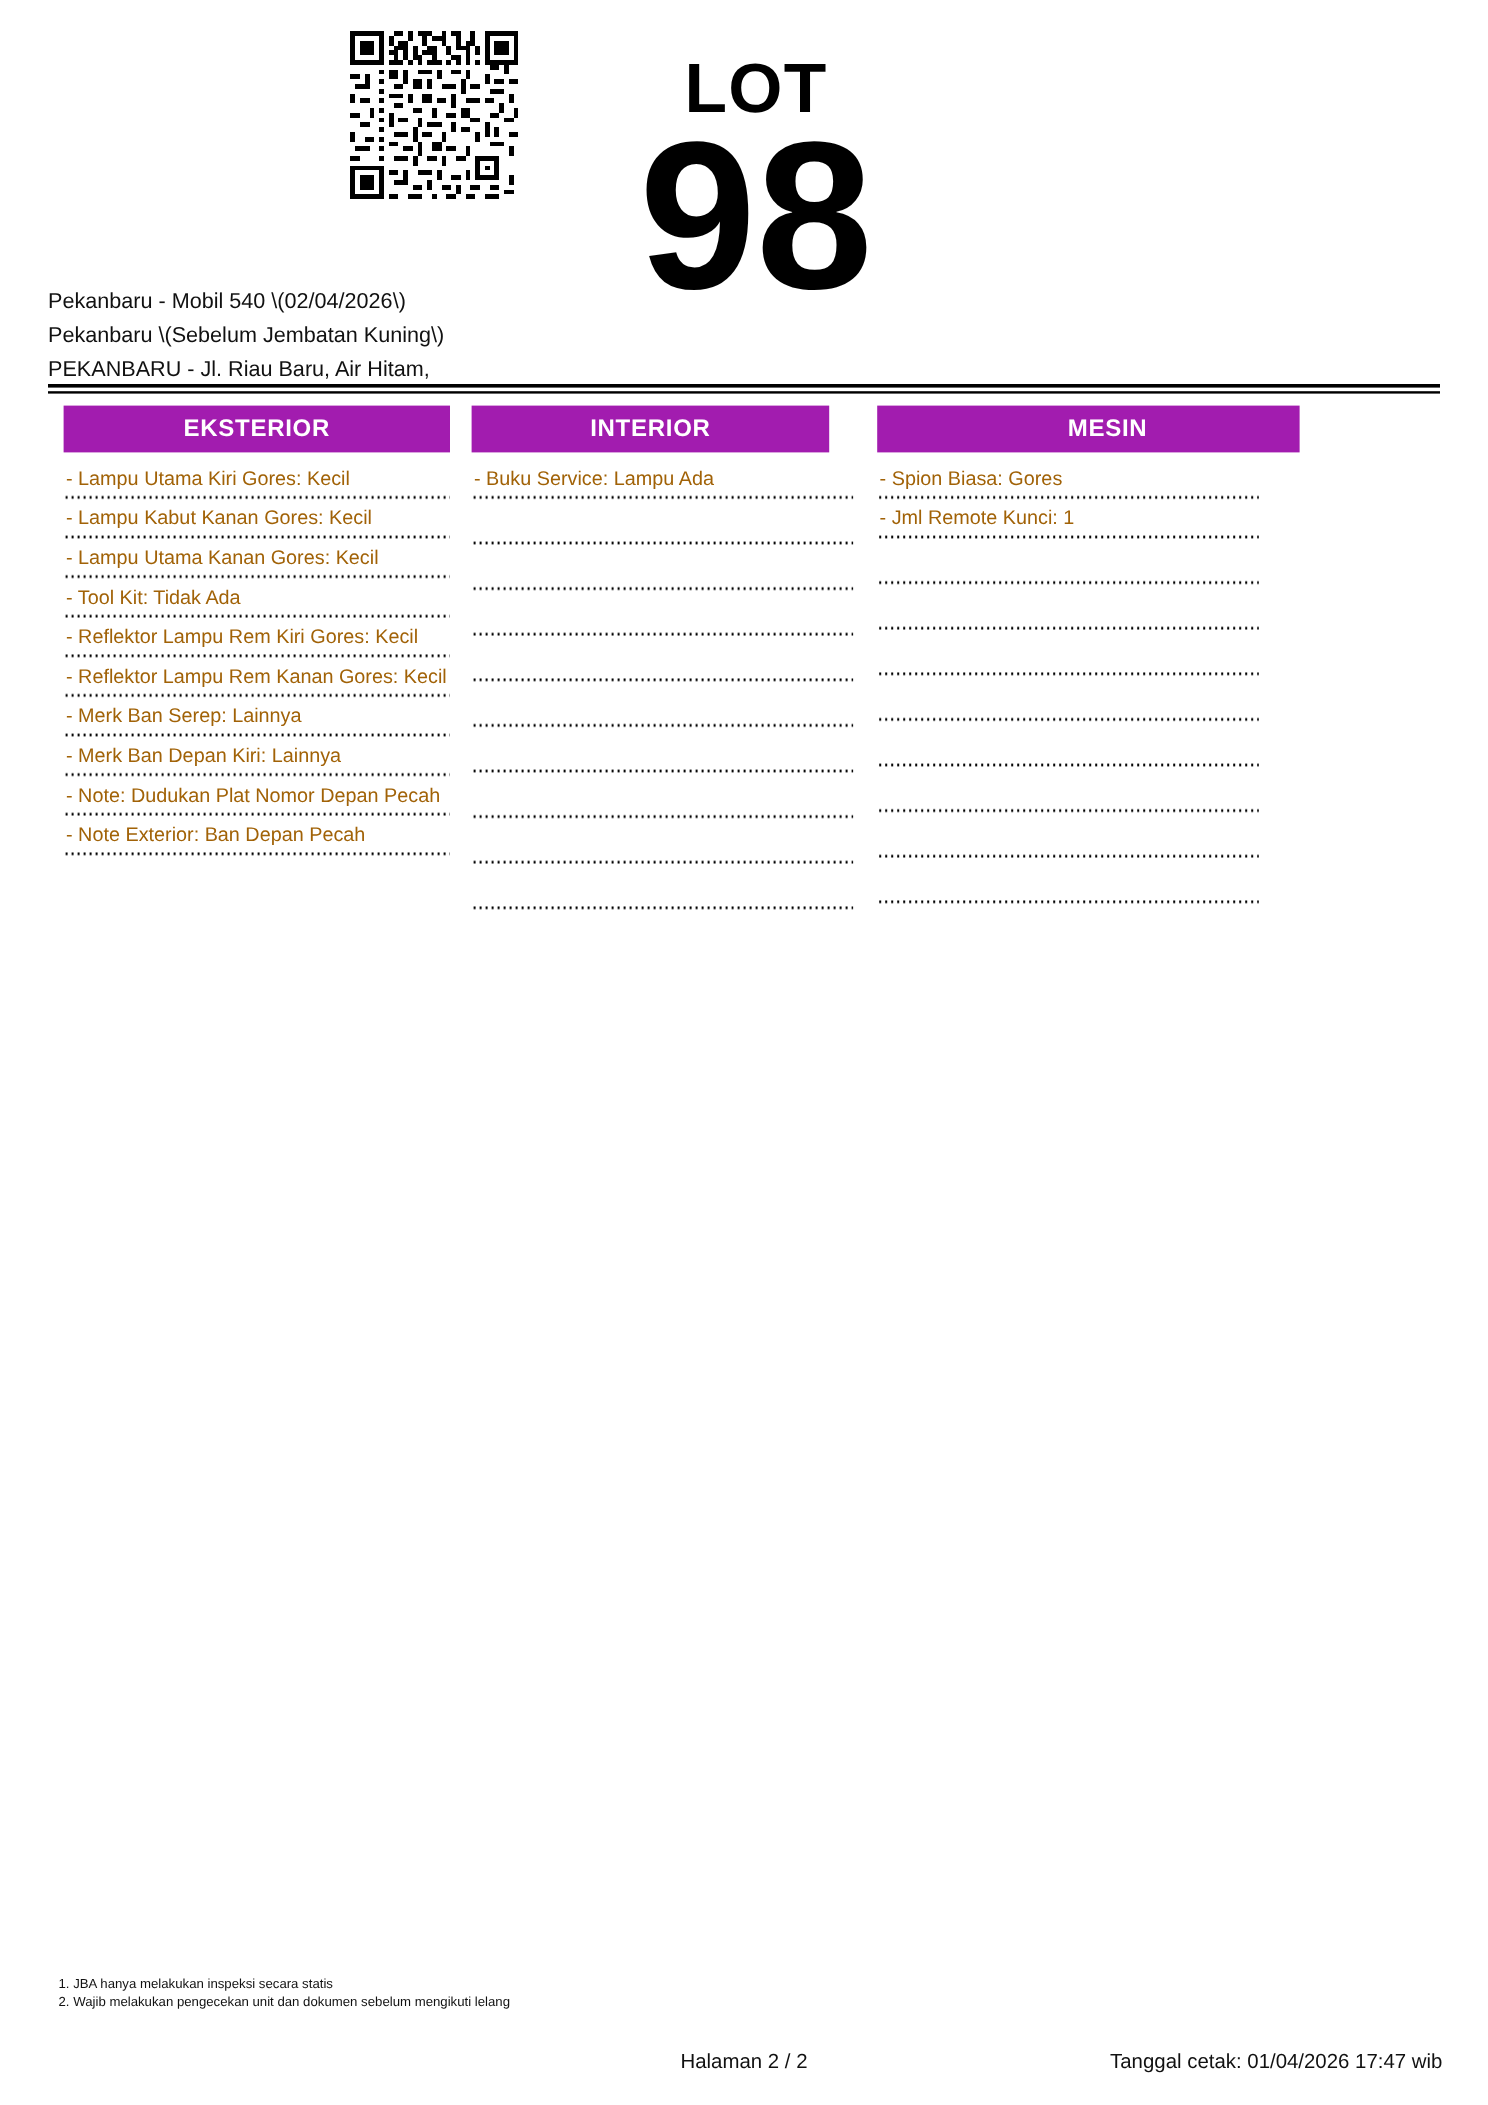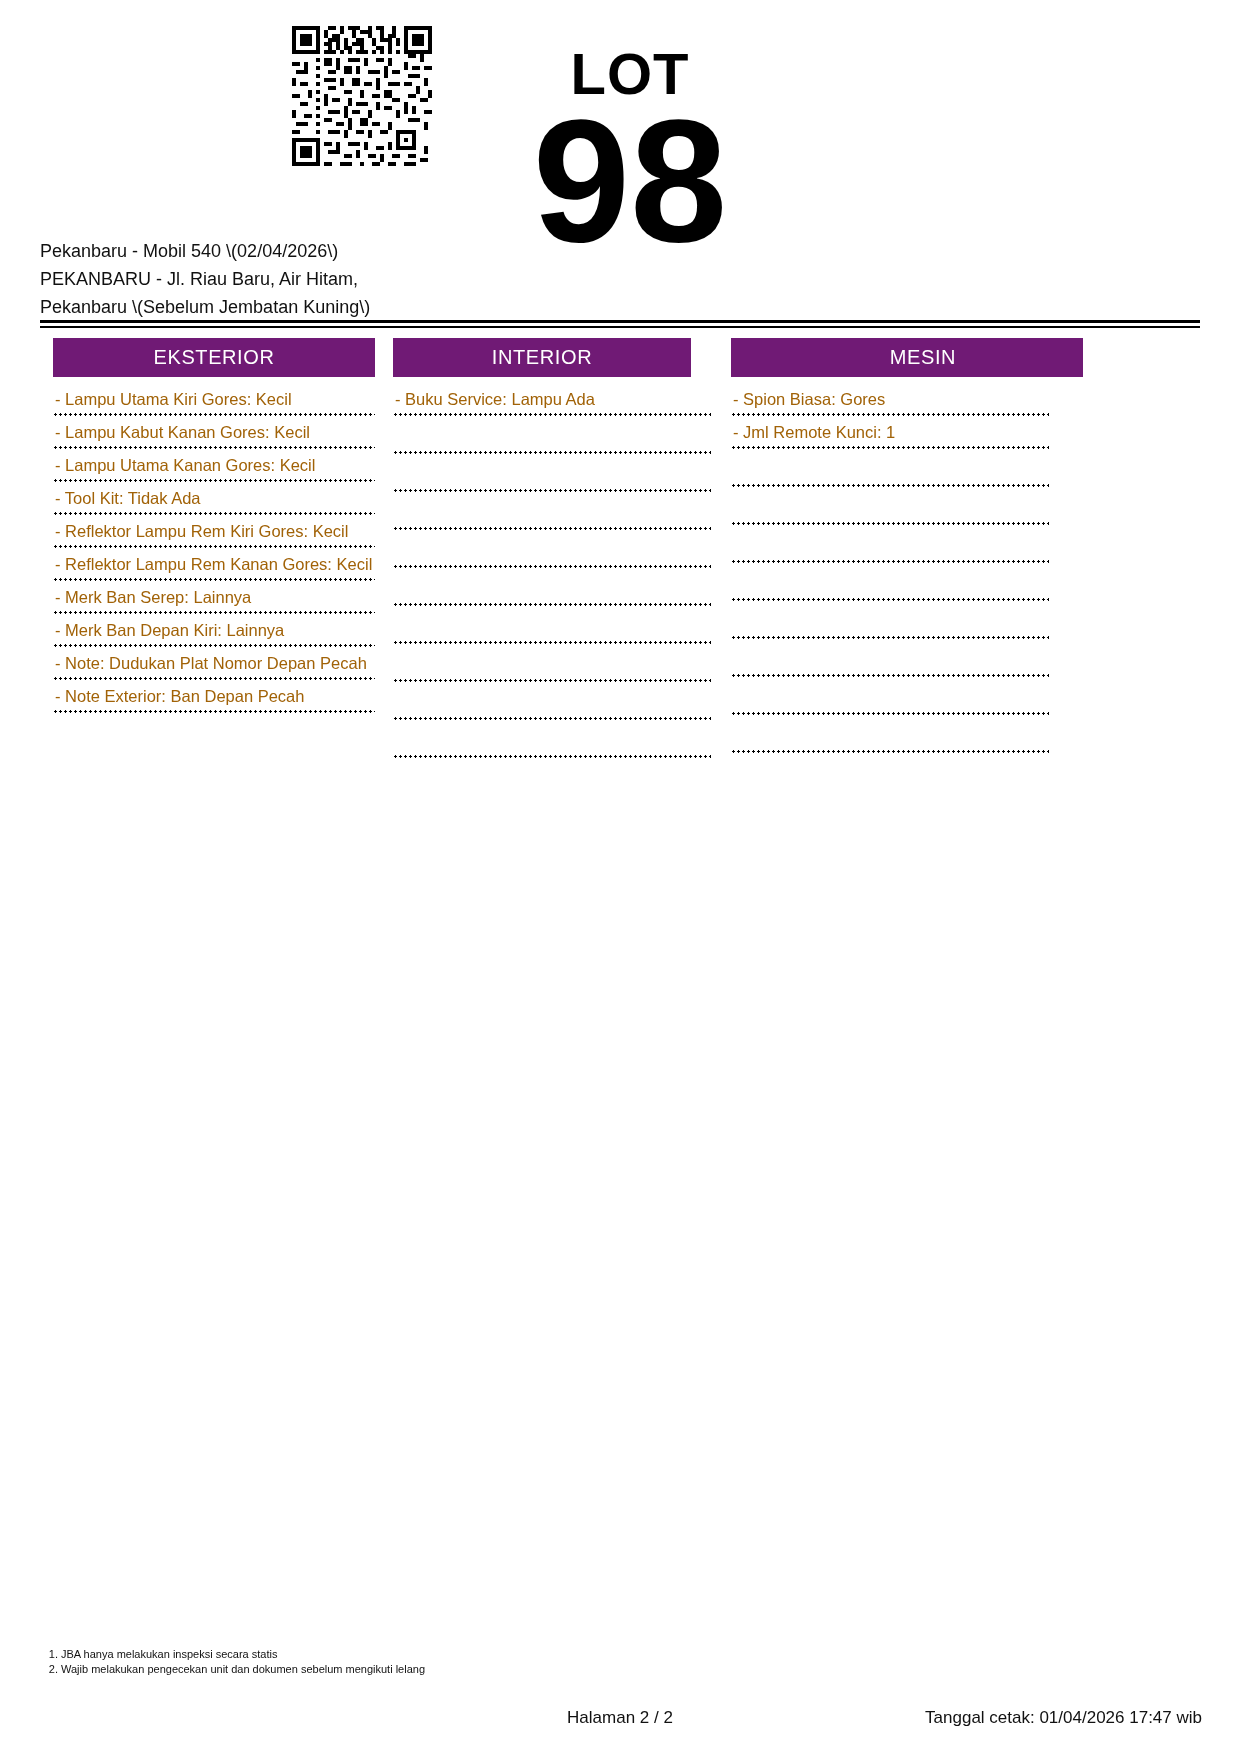--- a/index.html
+++ b/index.html
@@ -97,25 +97,25 @@
   }
   .col {
     position: absolute;
     top: 0;
   }
   .col-1 { left: 53px;  width: 322px; }
   .col-2 { left: 393px; width: 322px; }
   .col-3 { left: 731px; width: 320px; }
 
   .col-head {
-    background: #701a75;
+    background: #a21caf;
     color: #fff;
     text-align: center;
     font-size: 20px;
-    font-weight: normal;
+    font-weight: bold;
     letter-spacing: 0.6px;
     padding: 8px 0 9px 0;
     line-height: 1.1;
   }
   .col-1 .col-head { width: 322px; }
   .col-2 .col-head { width: 298px; }
   .col-3 .col-head { width: 320px; padding-left: 32px; }
 
   .rows {
     margin-top: 12px;
@@ -366,22 +366,22 @@
       </svg>
     </div>
 
     <div class="lot-block">
       <div class="lot-word">LOT</div>
       <div class="lot-number">98</div>
     </div>
 
     <div class="auction-info">
       <div>Pekanbaru - Mobil 540 \(02/04/2026\)</div>
+      <div>Pekanbaru \(Sebelum Jembatan Kuning\)</div>
       <div>PEKANBARU - Jl. Riau Baru, Air Hitam,</div>
-      <div>Pekanbaru \(Sebelum Jembatan Kuning\)</div>
     </div>
 
     <div class="rule-double">
       <div class="r1"></div>
       <div class="r2"></div>
     </div>
   </div>
 
   <div class="columns">
 

